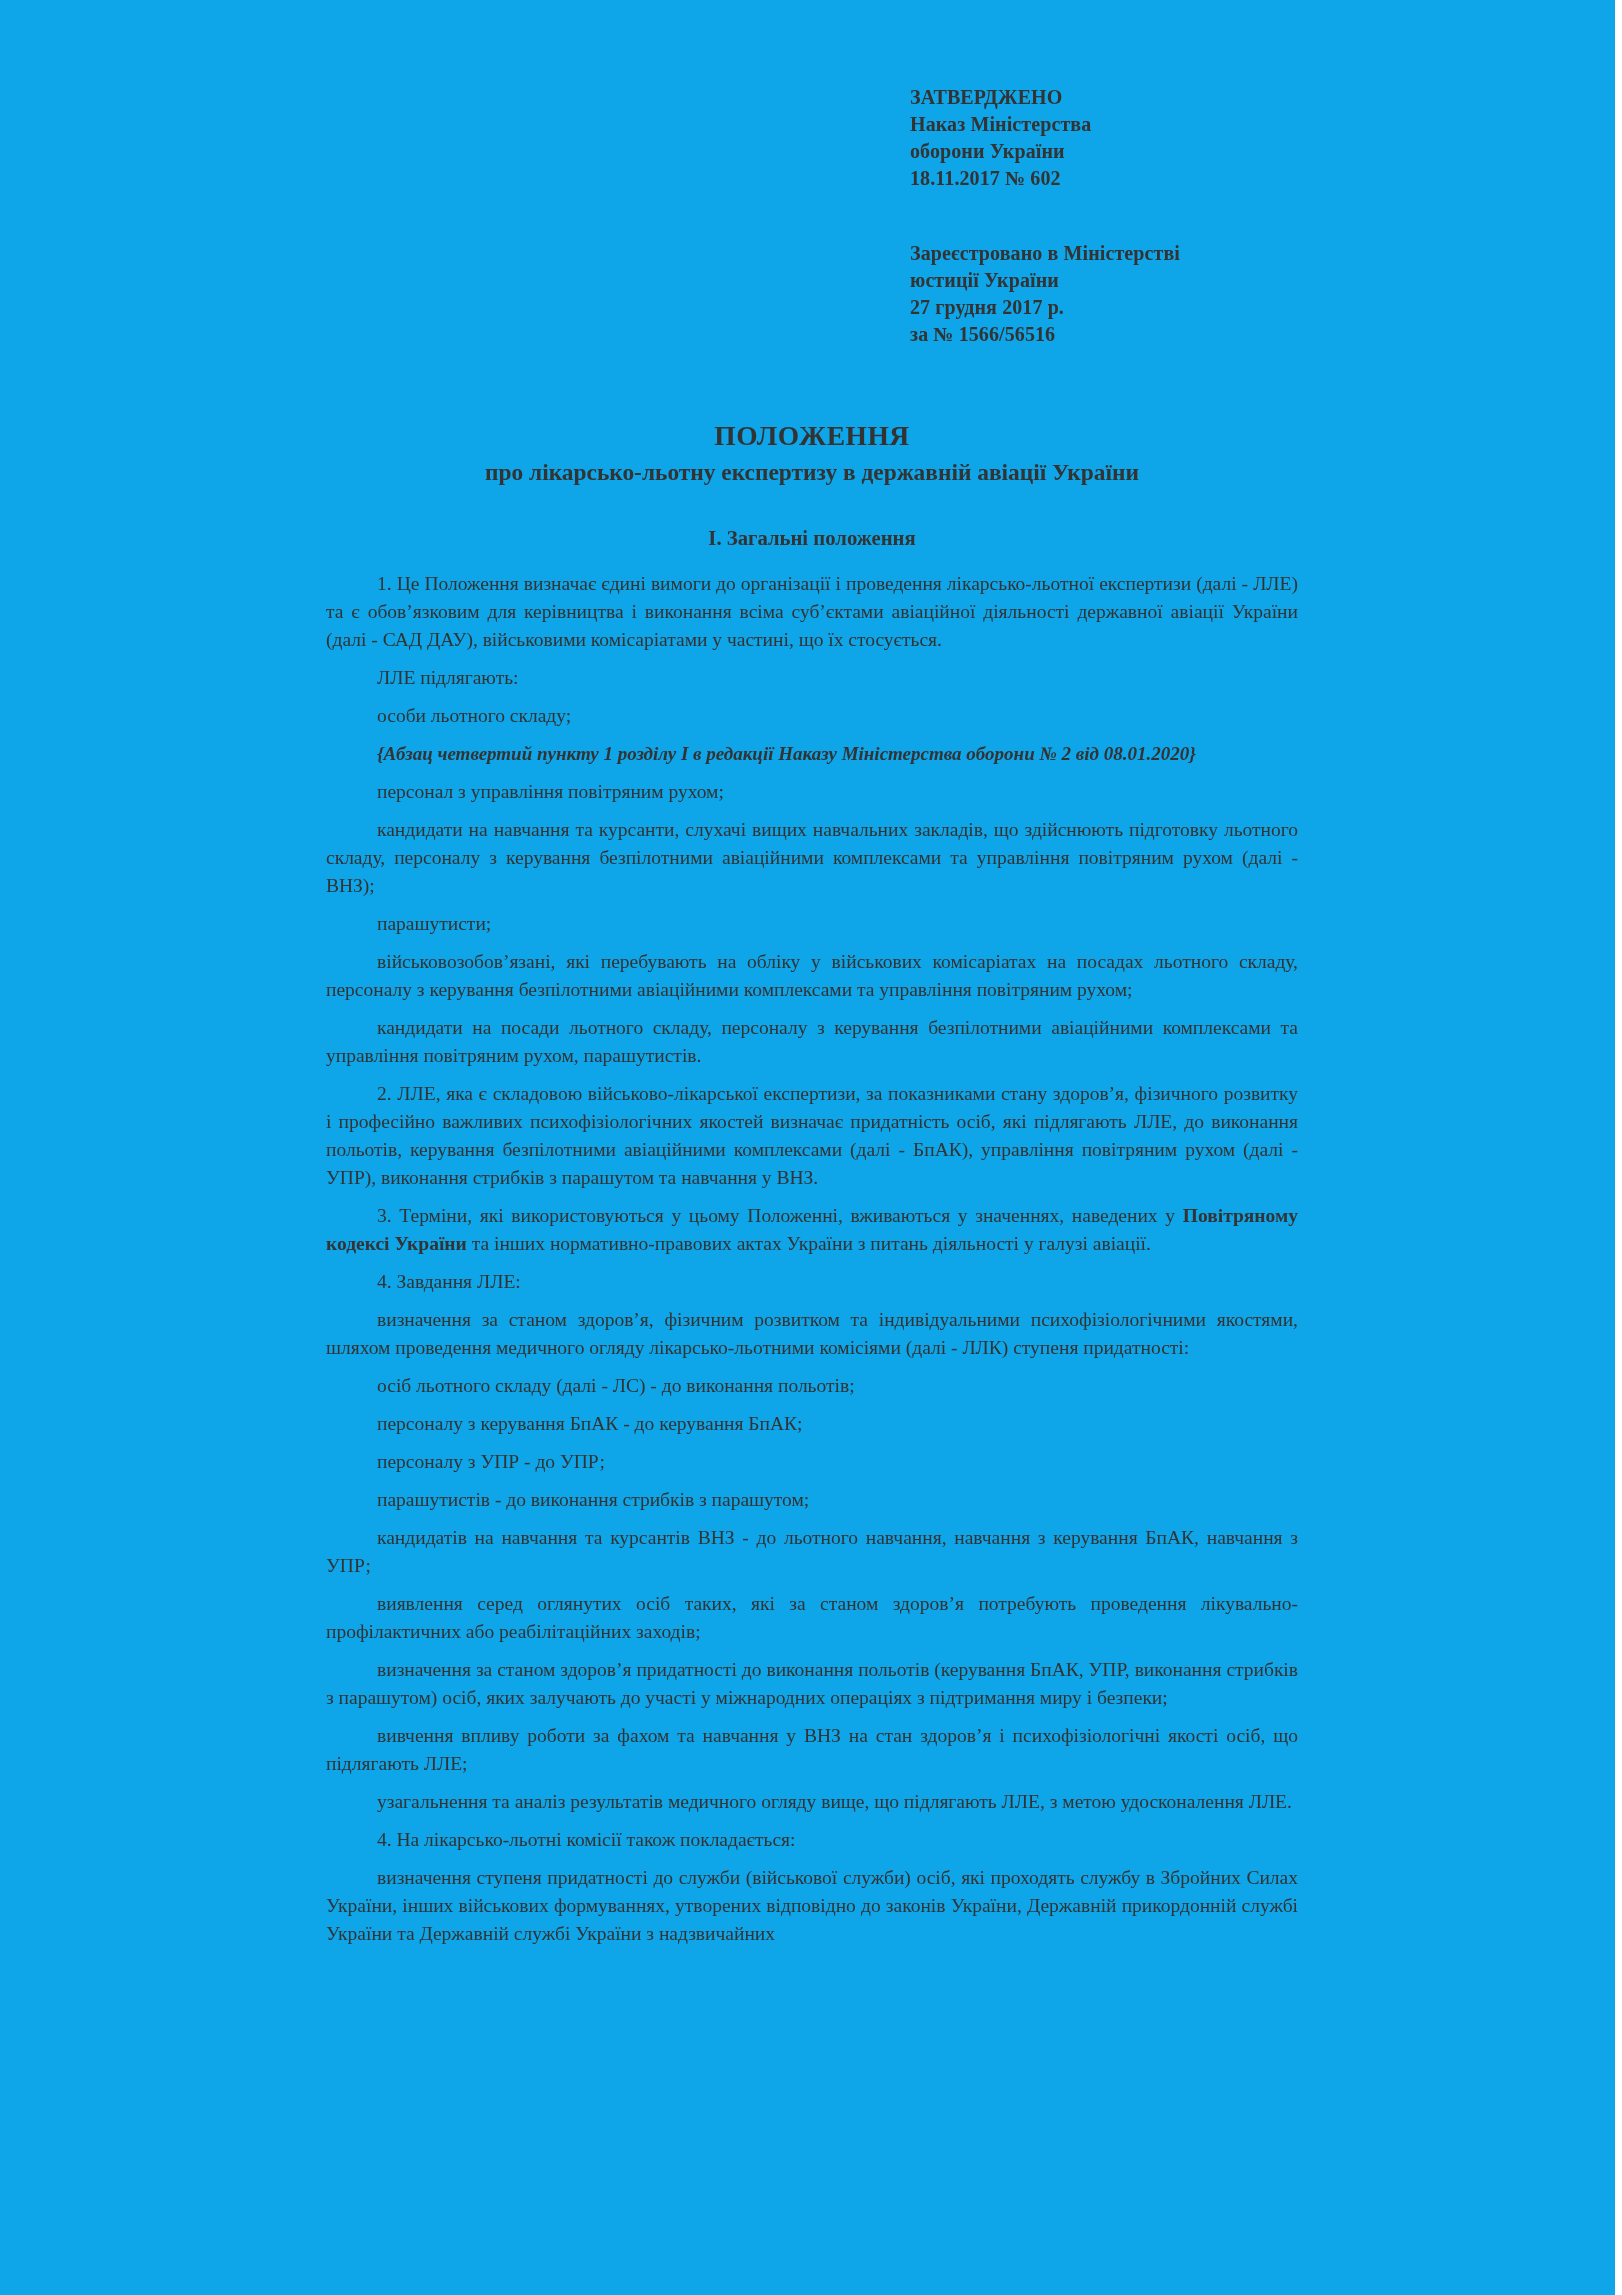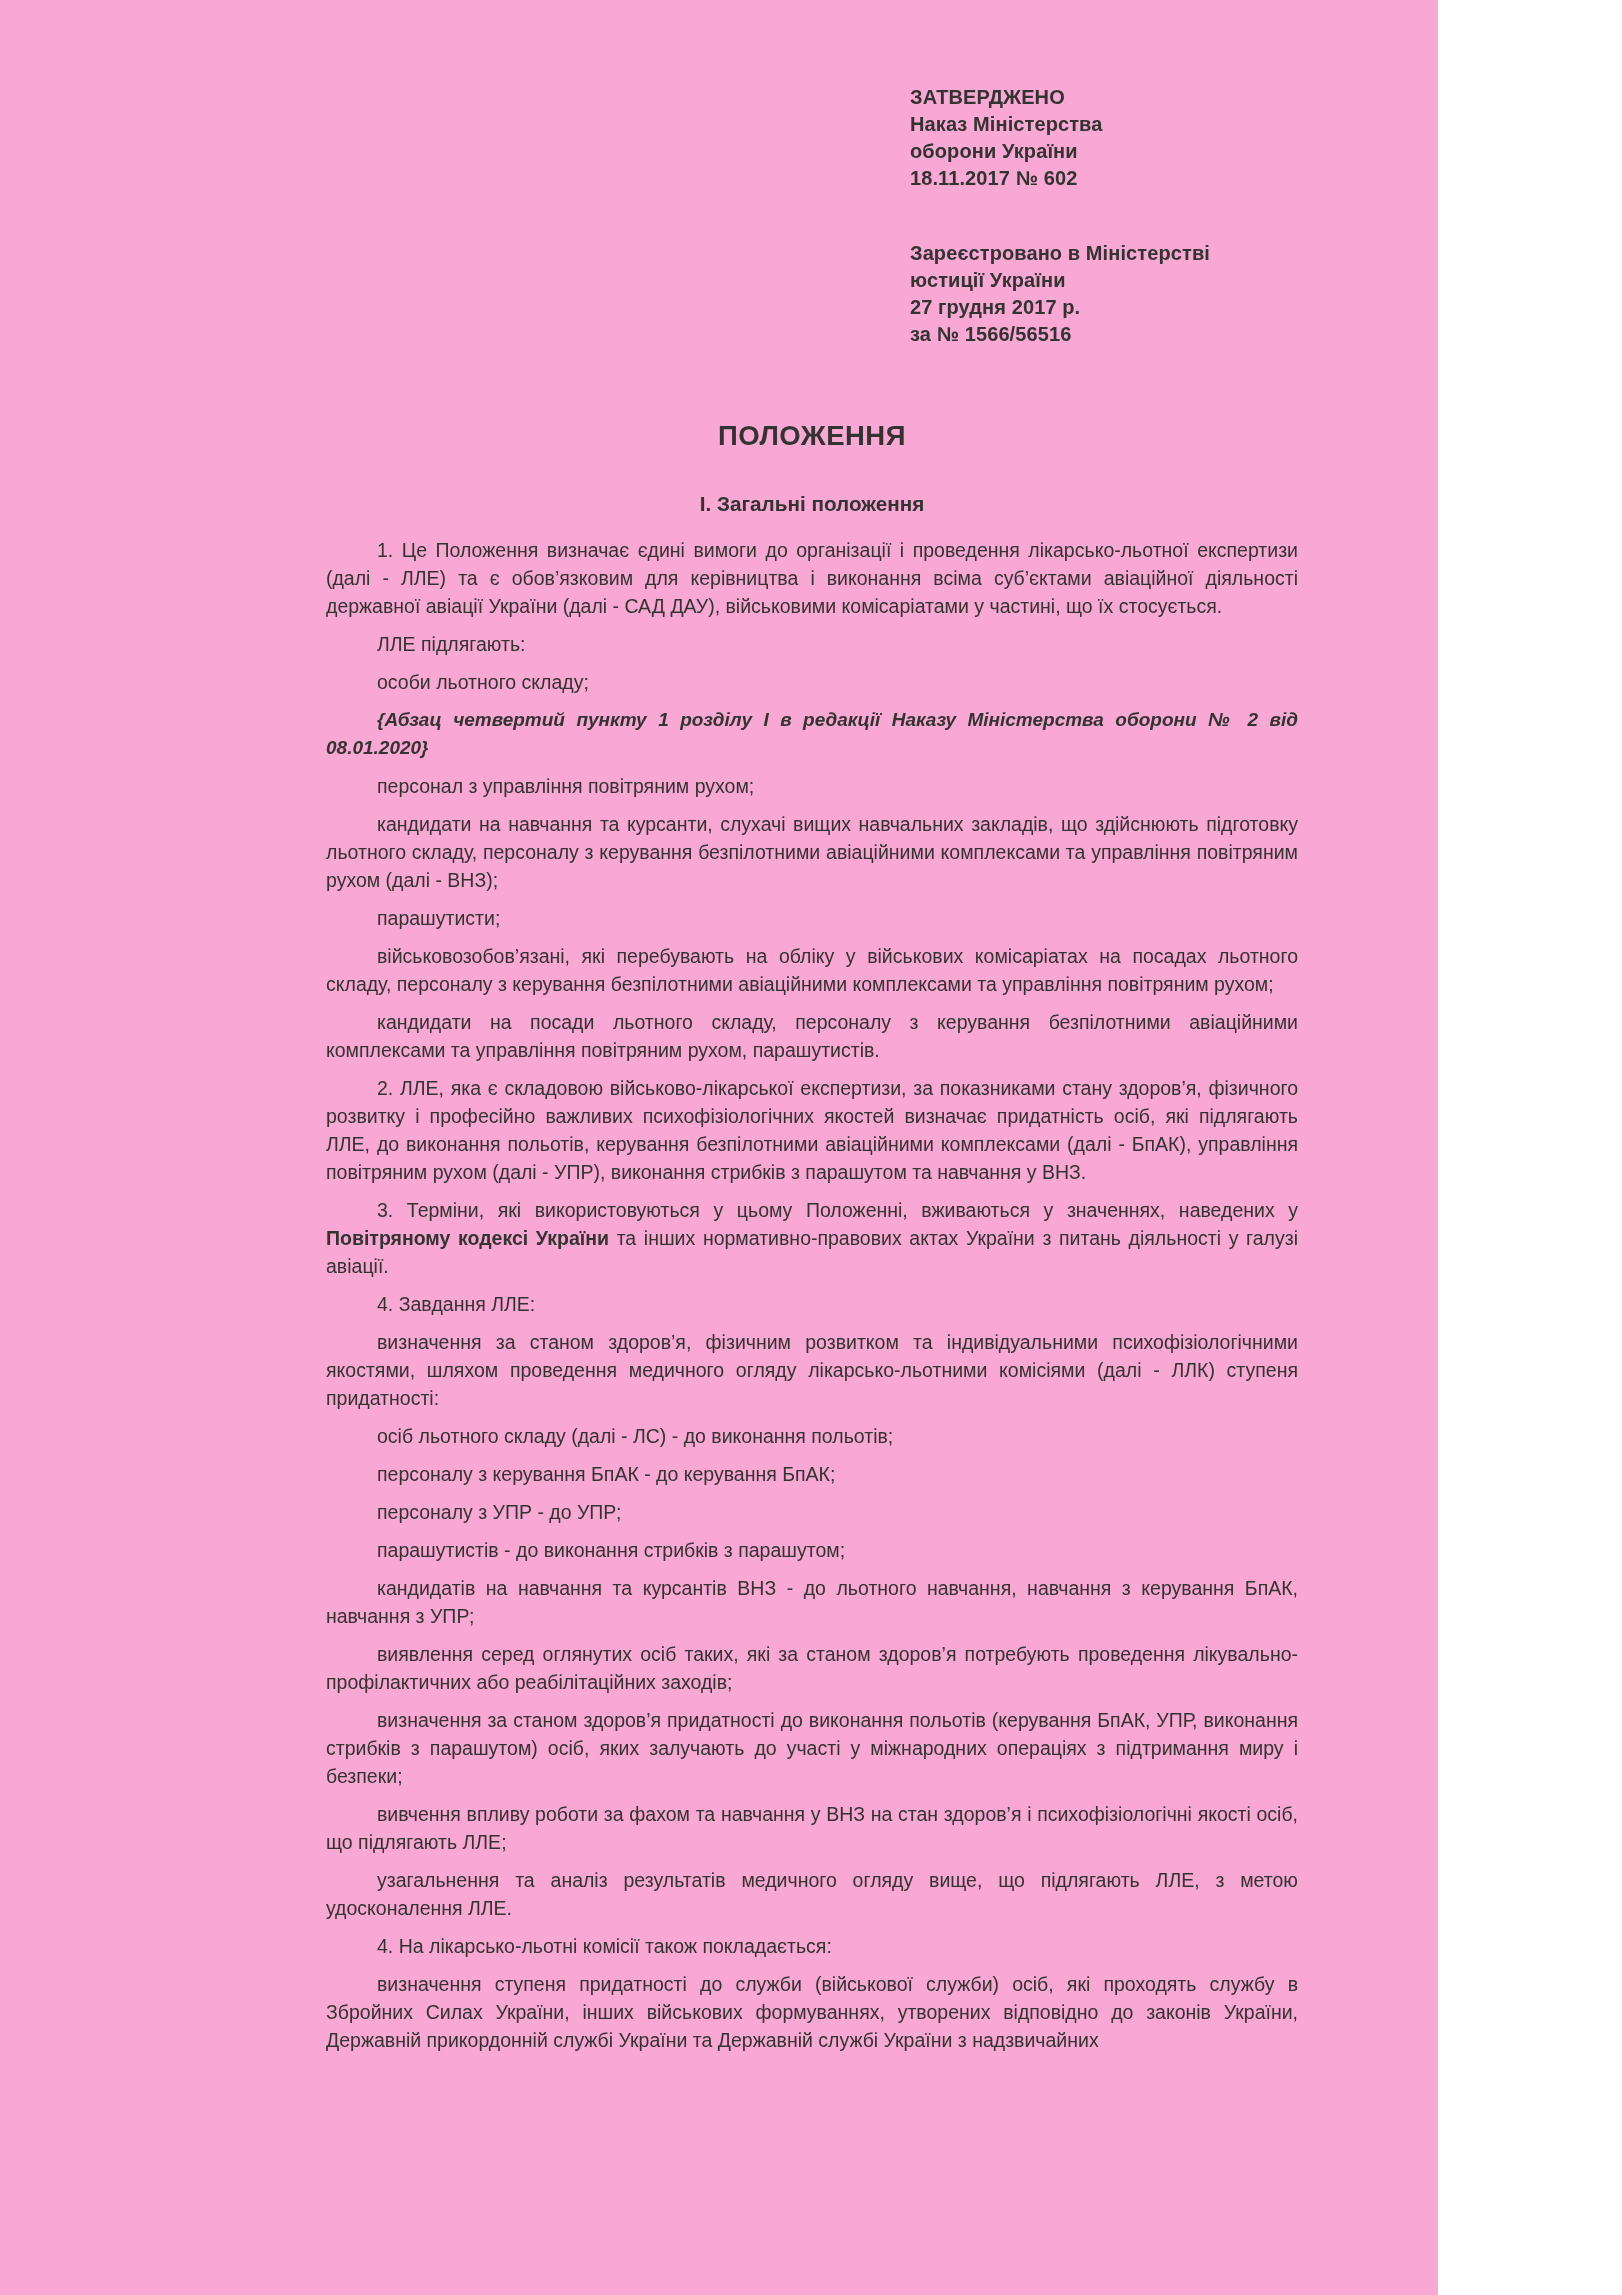--- a/index.html
+++ b/index.html
@@ -3,25 +3,25 @@
 <meta charset="utf-8">
 <title>ПОЛОЖЕННЯ про лікарсько-льотну експертизу в державній авіації України</title>
 <style>
   html, body {
     margin: 0;
     padding: 0;
     background: #ffffff;
   }
   .page {
     position: relative;
-    width: 1438px;
+    width: 1615px;
     height: 2296px;
-    background: #f9a8d4;
+    background: #0ea5e9;
     box-sizing: border-box;
-    font-family: Liberation Sans, sans-serif;
+    font-family: Liberation Serif, serif;
     color: #333333;
     overflow: hidden;
   }
   .content {
     position: absolute;
     left: 326px;
     top: 0;
     width: 972px;
   }
 
@@ -116,20 +116,21 @@
       <div class="registration-block">
         <div>Зареєстровано в Міністерстві</div>
         <div>юстиції України</div>
         <div>27 грудня 2017 р.</div>
         <div>за № 1566/56516</div>
       </div>
 
     </div>
 
     <div class="doc-title">ПОЛОЖЕННЯ</div>
+    <div class="doc-subtitle">про лікарсько-льотну експертизу в державній авіації України</div>
     <div class="section-title">I. Загальні положення</div>
 
     <div class="body-area">
 
       <p class="para">1. Це Положення визначає єдині вимоги до організації і проведення лікарсько-льотної експертизи (далі - ЛЛЕ) та є обов’язковим для керівництва і виконання всіма суб’єктами авіаційної діяльності державної авіації України (далі - САД ДАУ), військовими комісаріатами у частині, що їх стосується.</p>
 
       <p class="para single">ЛЛЕ підлягають:</p>
 
       <p class="para single">особи льотного складу;</p>
 

